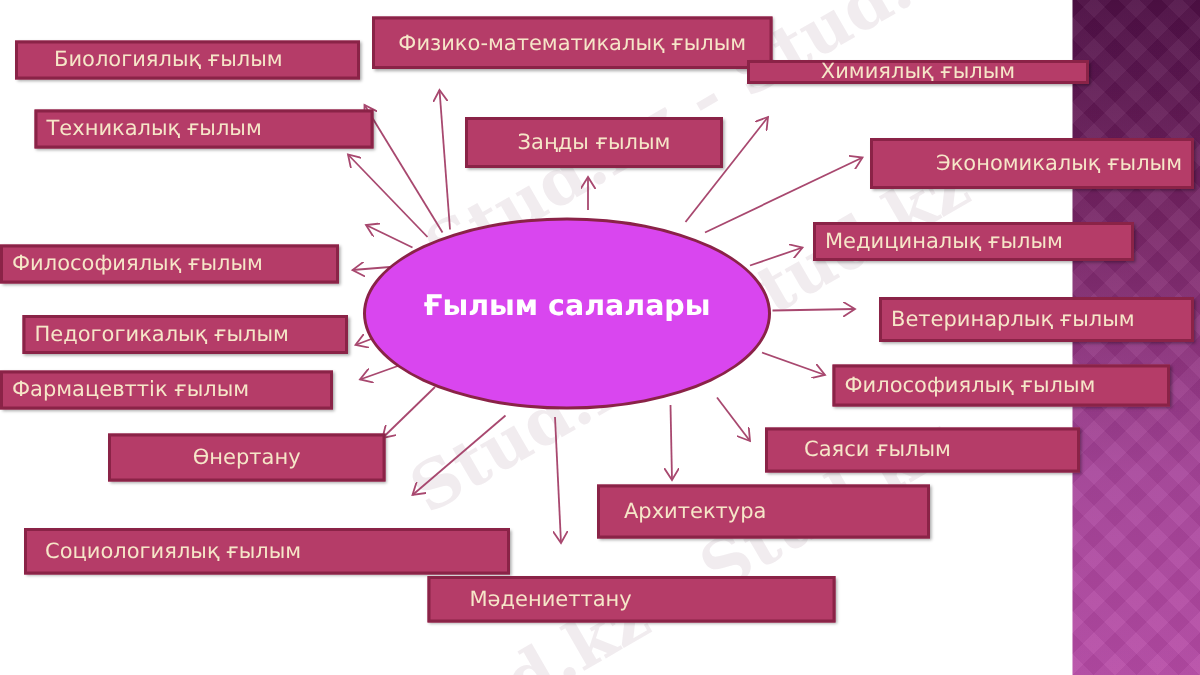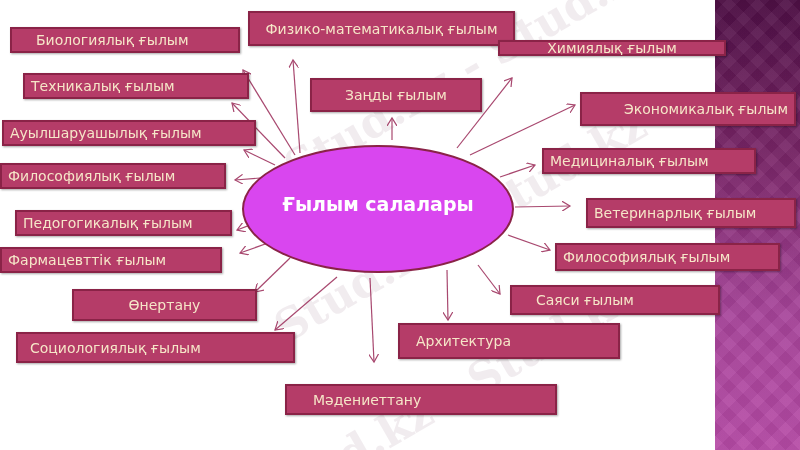--- a/index.html
+++ b/index.html
@@ -103,23 +103,20 @@
   </div>
   <div class="box" style="left:0px; top:73px; width:226px; height:26px;margin-left:23px;">
     <span>Техникалық ғылым</span>
   </div>
   <div class="box center" style="left:310px; top:78px; width:172px; height:34px;">
     <span>Заңды ғылым</span>
   </div>
   <div class="box center" style="left:580px; top:92px; width:216px; height:34px;justify-content:flex-end;">
     <span>Экономикалық ғылым</span>
   </div>
-  <div class="box" style="left:2px; top:120px; width:254px; height:26px;">
-    <span>Ауылшаруашылық ғылым</span>
-  </div>
   <div class="box" style="left:542px; top:148px; width:214px; height:26px;">
     <span>Медициналық ғылым</span>
   </div>
   <div class="box" style="left:0px; top:163px; width:226px; height:26px;">
     <span>Философиялық ғылым</span>
   </div>
   <div class="box" style="left:586px; top:198px; width:210px; height:30px;">
     <span>Ветеринарлық ғылым</span>
   </div>
   <div class="box" style="left:15px; top:210px; width:217px; height:26px;">
@@ -133,20 +130,20 @@
   </div>
   <div class="box" style="left:510px; top:285px; width:210px; height:30px;">
     <span style="padding-left:18px;">Саяси ғылым</span>
   </div>
   <div class="box center" style="left:72px; top:289px; width:185px; height:32px;">
     <span>Өнертану</span>
   </div>
   <div class="box" style="left:398px; top:323px; width:222px; height:36px;">
     <span style="padding-left:10px;">Архитектура</span>
   </div>
-  <div class="box" style="left:16px; top:332px; width:279px; height:31px;">
+  <div class="box" style="left:16px; top:352px; width:324px; height:31px;">
     <span style="padding-left:6px;">Социологиялық ғылым</span>
   </div>
   <div class="box" style="left:285px; top:384px; width:272px; height:31px;">
     <span style="padding-left:20px;">Мәдениеттану</span>
   </div>
 
 </div>
 
 </body></html>

